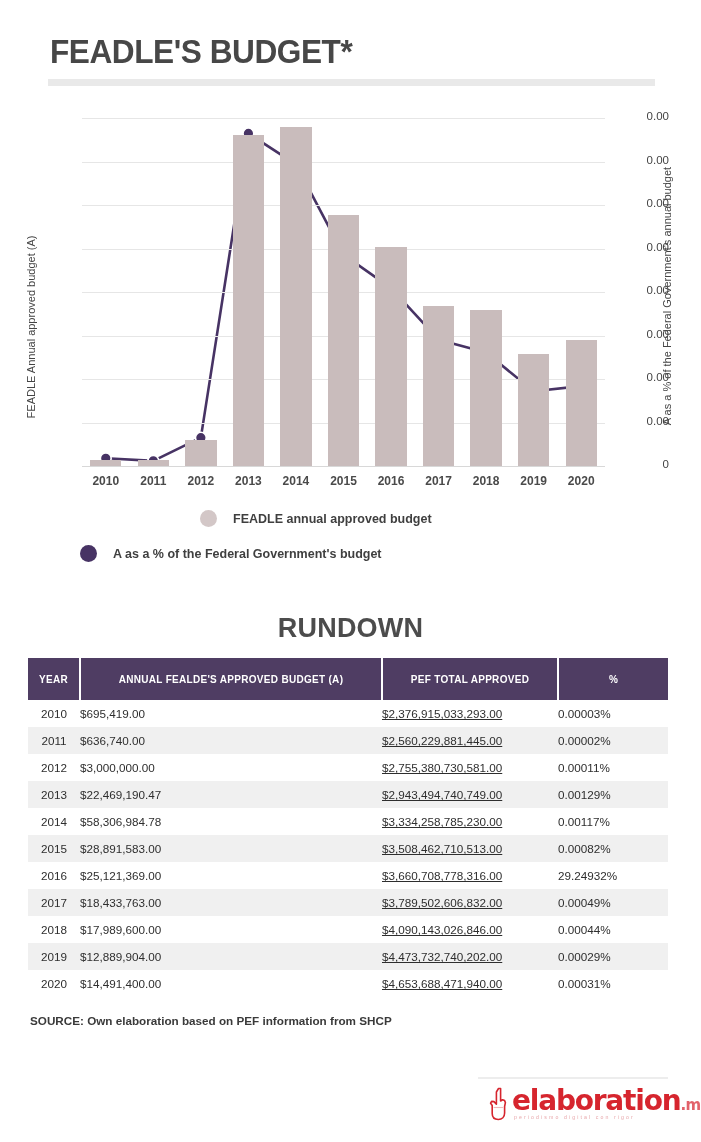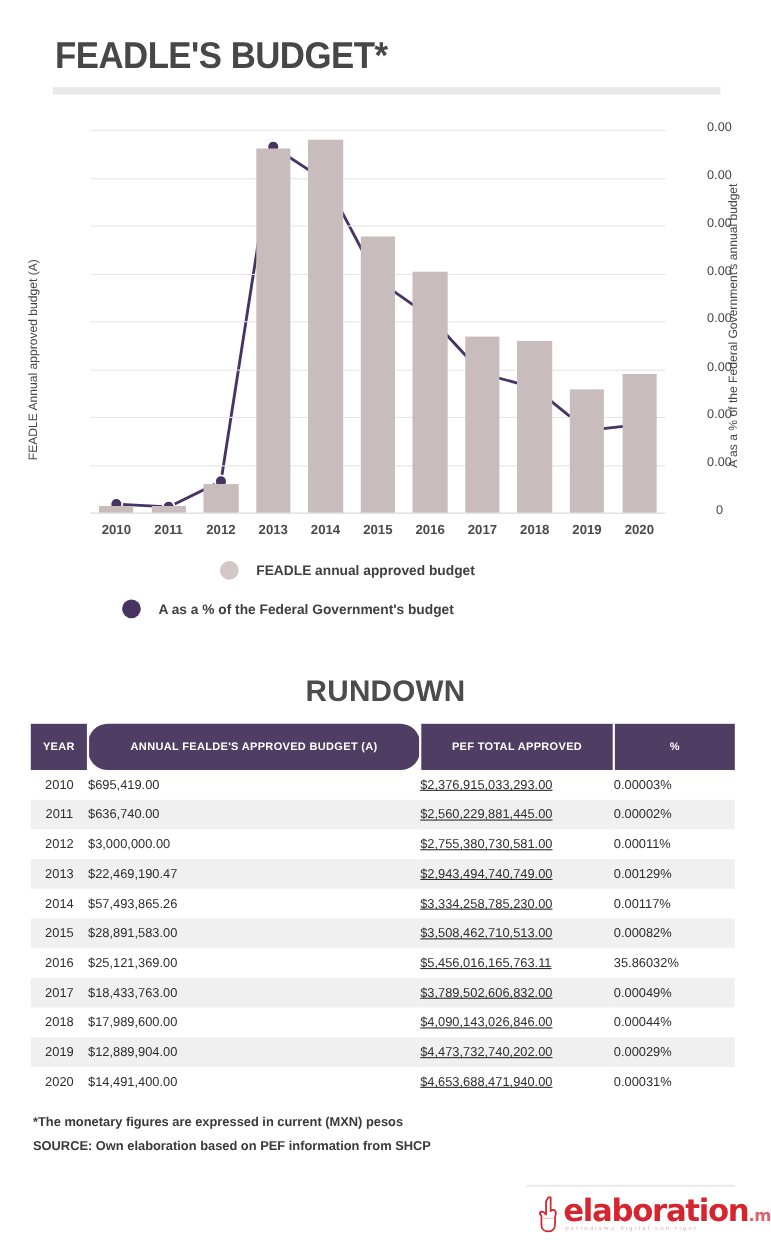--- a/index.html
+++ b/index.html
@@ -50,38 +50,38 @@
   }
   .gridline {
     position: absolute; left: 0; width: 100%; height: 1px;
     background: #e6e6e6;
   }
   .gridline.base { background: #d8d8d8; }
 
   .tick-l, .tick-r {
     position: absolute; font-size: 11.5px; color: #444; white-space: nowrap;
   }
-  .tick-r { left: 543px; text-align: center; width: 58px; }
+  .tick-r { left: 529px; text-align: right; width: 58px; }
 
   .bars { position: absolute; left: 0; bottom: 0; width: 100%; height: 348px; }
   .bar {
     position: absolute; bottom: 0; background: #c9bcbc;
   }
   .xlab {
     position: absolute; top: 356px;
     font-size: 12px; font-weight: bold; color: #4a4a4a;
     text-align: center; white-space: nowrap;
   }
   .lineSvg { position: absolute; left: 0; top: 0; width: 523px; height: 348px; overflow: visible; }
 
   
   .legend { position: absolute; left: 0; top: 510px; width: 575px; }
   .legend-row { display: flex; align-items: center; }
   .legend-row.r1 { padding-left: 200px; margin-bottom: 18px; }
-  .legend-row.r2 { padding-left: 111px; }
+  .legend-row.r2 { padding-left: 80px; }
   .legend-dot { width: 17px; height: 17px; border-radius: 50%; flex: 0 0 auto; }
   .legend-dot.bar-c { background: #d3c7c7; }
   .legend-dot.line-c { background: #473364; }
   .legend-text { font-size: 12.5px; font-weight: bold; color: #3f3f3f; margin-left: 16px; }
 
   
   .rundown-title {
     position: absolute; left: 0; top: 613px; width: 701px;
     text-align: center; font-size: 27px; font-weight: bold;
     color: #4c4c4c; letter-spacing: 0.2px;
@@ -94,21 +94,21 @@
   }
   table.rundown thead th {
     background: #4f3d63; color: #ffffff;
     font-size: 10px; font-weight: bold; letter-spacing: 0.3px;
     padding: 12px 0 12px 0; height: 42px;
     border-right: 2px solid #ffffff;
     text-align: center;
   }
   table.rundown thead th:last-child { border-right: none; }
   table.rundown thead th.col-year { width: 52px; margin-top: 27px; }
-  table.rundown thead th.col-a    { width: 302px; border-radius: 18px; }
+  table.rundown thead th.col-a    { width: 302px; }
   table.rundown thead th.col-pef  { width: 176px; }
   table.rundown thead th.col-pct  { width: 110px; }
 
   table.rundown tbody td {
     padding: 7px 0; height: 25px; color: #2e2e2e; vertical-align: middle;
   }
   table.rundown tbody tr:nth-child(even) { background: #f0f0f0; }
   td.c-year { text-align: center; width: 52px; }
   td.c-a    { padding-left: 14px; width: 302px; }
   td.c-pef  { padding-left: 6px; width: 176px; text-decoration: underline; }
@@ -254,35 +254,35 @@
           <td class="c-pct">0.00011%</td>
         </tr>
         <tr>
           <td class="c-year">2013</td>
           <td class="c-a">$22,469,190.47</td>
           <td class="c-pef">$2,943,494,740,749.00</td>
           <td class="c-pct">0.00129%</td>
         </tr>
         <tr>
           <td class="c-year">2014</td>
-          <td class="c-a">$57,493,865.26</td>
+          <td class="c-a">$58,306,984.78</td>
           <td class="c-pef">$3,334,258,785,230.00</td>
           <td class="c-pct">0.00117%</td>
         </tr>
         <tr>
           <td class="c-year">2015</td>
           <td class="c-a">$28,891,583.00</td>
           <td class="c-pef">$3,508,462,710,513.00</td>
           <td class="c-pct">0.00082%</td>
         </tr>
         <tr>
           <td class="c-year">2016</td>
           <td class="c-a">$25,121,369.00</td>
-          <td class="c-pef">$5,456,016,165,763.11</td>
-          <td class="c-pct">35.86032%</td>
+          <td class="c-pef">$3,660,708,778,316.00</td>
+          <td class="c-pct">29.24932%</td>
         </tr>
         <tr>
           <td class="c-year">2017</td>
           <td class="c-a">$18,433,763.00</td>
           <td class="c-pef">$3,789,502,606,832.00</td>
           <td class="c-pct">0.00049%</td>
         </tr>
         <tr>
           <td class="c-year">2018</td>
           <td class="c-a">$17,989,600.00</td>
@@ -298,21 +298,20 @@
         <tr>
           <td class="c-year">2020</td>
           <td class="c-a">$14,491,400.00</td>
           <td class="c-pef">$4,653,688,471,940.00</td>
           <td class="c-pct">0.00031%</td>
         </tr>
       </tbody>
   </table>
 
   <div class="notes">
-    <div class="note">*The monetary figures are expressed in current (MXN) pesos</div>
     <div class="note">SOURCE: Own elaboration based on PEF information from SHCP</div>
   </div>
 
   <div class="footer-rule"></div>
   <div class="logo">
     <svg class="logo-hand" viewBox="0 0 22 34">
       <path d="M10.5 1.5 L12.6 1.5 L12.6 14 L14.6 12.8 L16.6 13.6 L17.4 15.6 L16.6 19.5 L16.6 26
                C16.6 30 14 32.5 10.3 32.5 C6.6 32.5 4.2 30.2 4.2 26.6 L4.2 18.5
                L2.6 16.2 L3.6 14.4 L6 14.6 L8.4 17.2 L8.4 5 Z" fill="none" stroke="#d6252e" stroke-width="1.6" stroke-linejoin="round"></path>
       <path d="M5.6 20.5 L15.2 20.5" stroke="#f0b9bc" stroke-width="1.1"></path>

